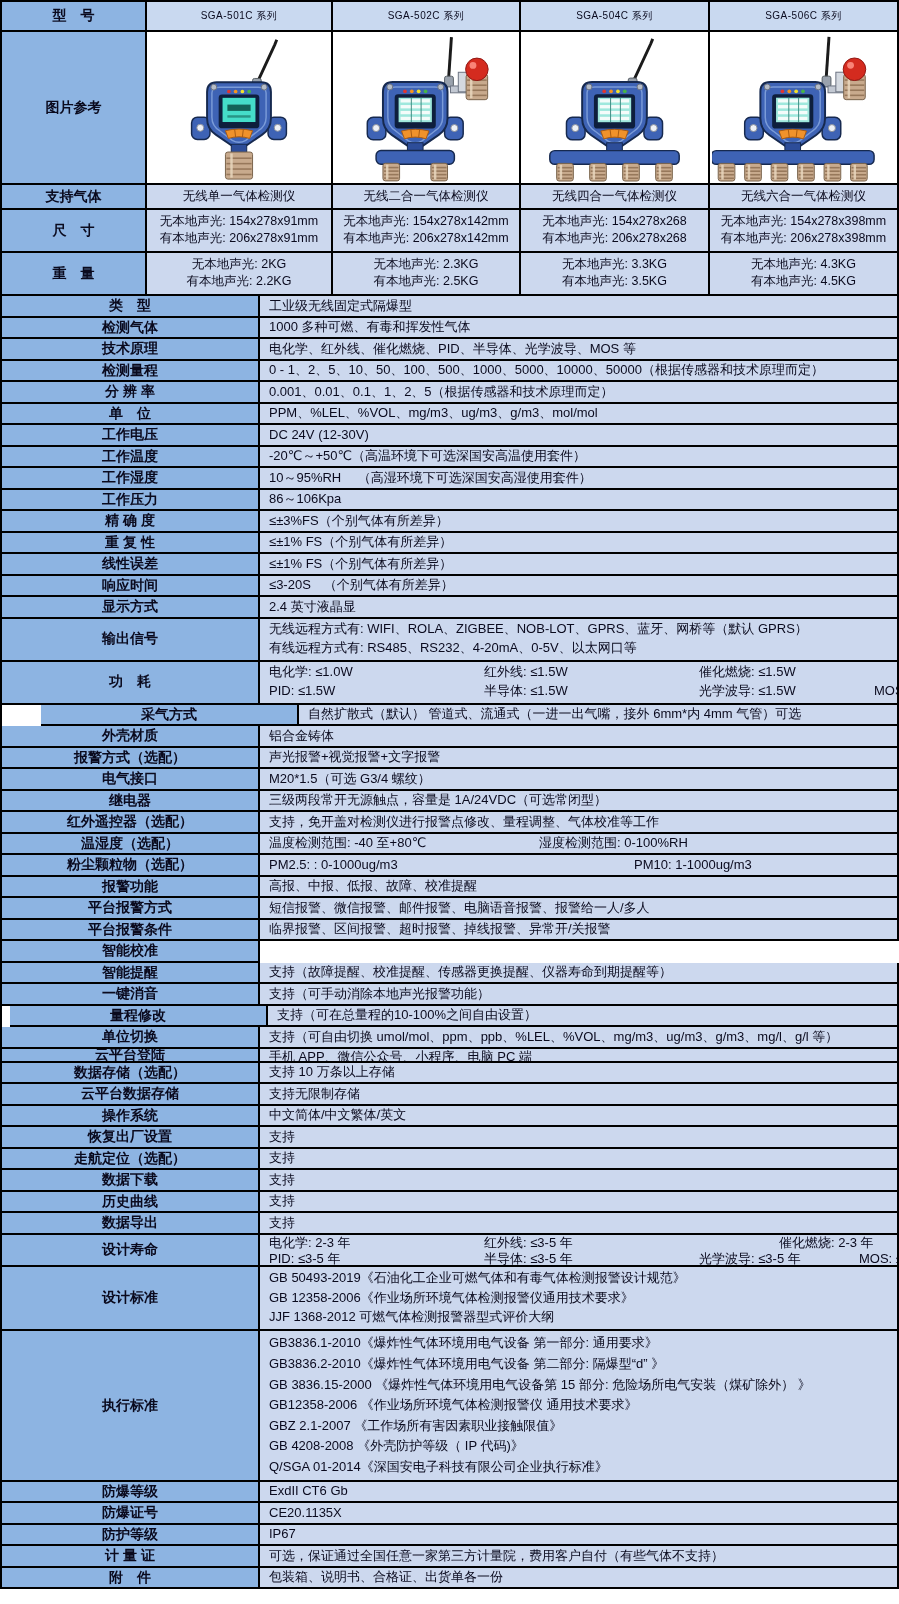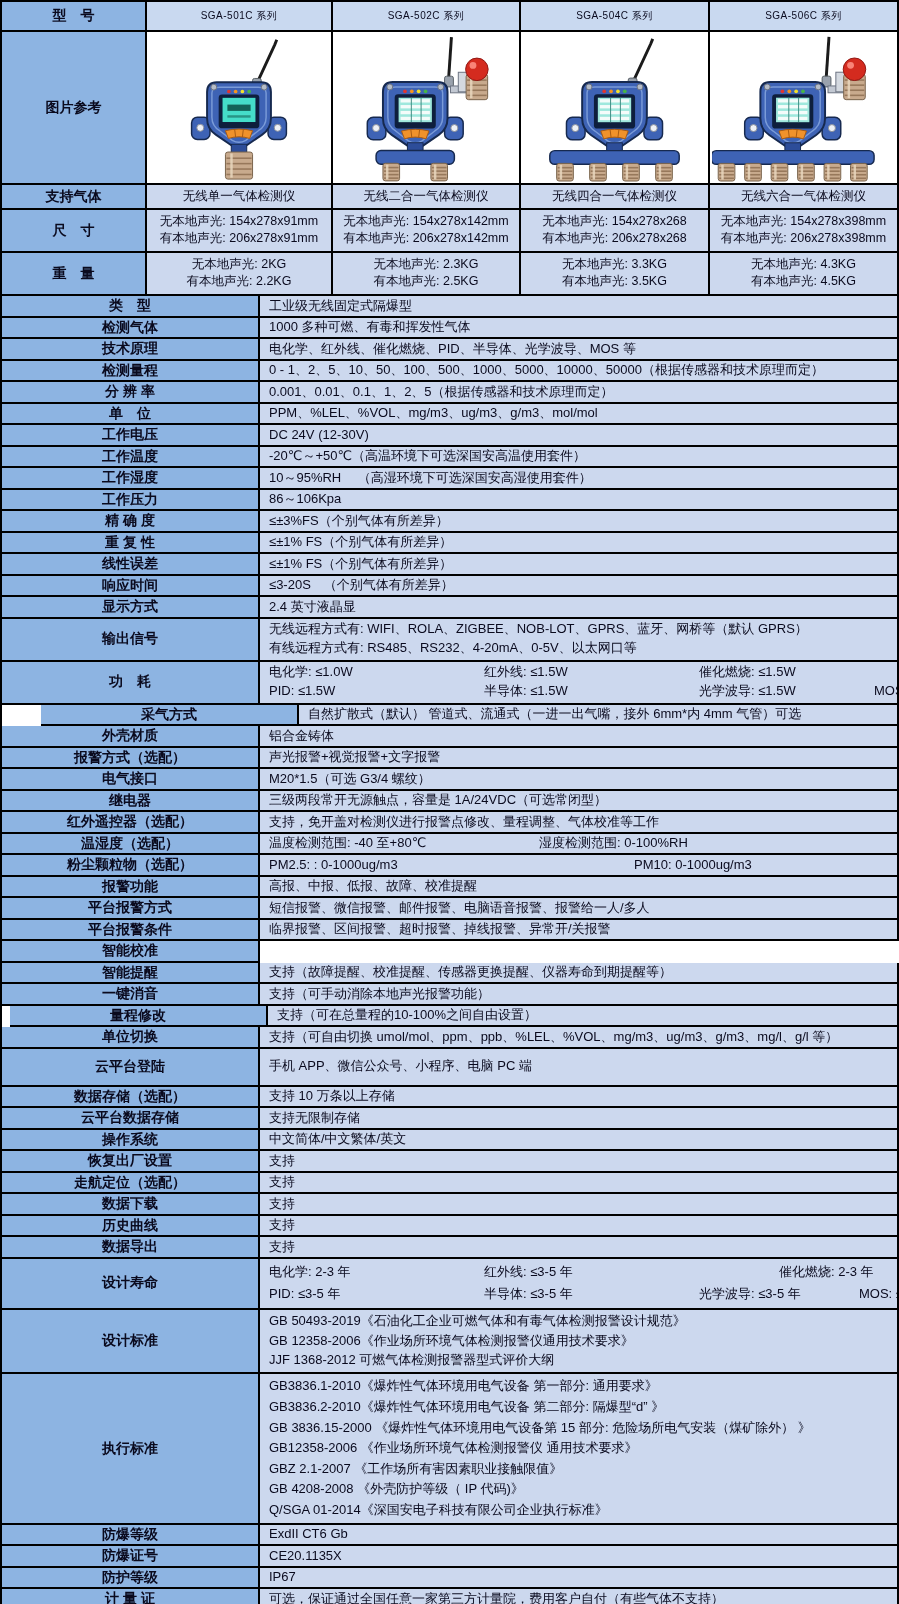--- a/index.html
+++ b/index.html
@@ -498,21 +498,21 @@
       <div class="cell val valL">
         <div class="lines">
           <div class="line"><span class="seg" style="width: 270px;">温度检测范围: -40 至+80℃</span><span class="seg">湿度检测范围: 0-100%RH</span></div>
         </div>
       </div>
     </div>
     <div class="row rowB" style="height: 21.5px;">
       <div class="cell lbl">粉尘颗粒物（选配）</div>
       <div class="cell val valL">
         <div class="lines">
-          <div class="line"><span class="seg" style="width: 365px;">PM2.5: : 0-1000ug/m3</span><span class="seg">PM10: 0-1000ug/m3</span></div>
+          <div class="line"><span class="seg" style="width: 365px;">PM2.5: : 0-1000ug/m3</span><span class="seg">PM10: 1-1000ug/m3</span></div>
         </div>
       </div>
     </div>
     <div class="row rowB" style="height: 21.5px;">
       <div class="cell lbl">报警功能</div>
       <div class="cell val valL">
         <div class="lines">
           <div class="line"><span class="seg">高报、中报、低报、故障、校准提醒</span></div>
         </div>
       </div>
@@ -561,21 +561,21 @@
       </div>
     </div>
     <div class="row rowB" style="height: 21.5px;">
       <div class="cell lbl">单位切换</div>
       <div class="cell val valL">
         <div class="lines">
           <div class="line"><span class="seg">支持（可自由切换 umol/mol、ppm、ppb、%LEL、%VOL、mg/m3、ug/m3、g/m3、mg/l、g/l 等）</span></div>
         </div>
       </div>
     </div>
-    <div class="row rowB" style="height: 38px;">
+    <div class="row rowB" style="height: 14px;">
       <div class="cell lbl">云平台登陆</div>
       <div class="cell val valL">
         <div class="lines">
           <div class="line"><span class="seg">手机 APP、微信公众号、小程序、电脑 PC 端</span></div>
         </div>
       </div>
     </div>
     <div class="row rowB" style="height: 21.5px;">
       <div class="cell lbl">数据存储（选配）</div>
       <div class="cell val valL">
@@ -633,21 +633,21 @@
       </div>
     </div>
     <div class="row rowB" style="height: 21.5px;">
       <div class="cell lbl">数据导出</div>
       <div class="cell val valL">
         <div class="lines">
           <div class="line"><span class="seg">支持</span></div>
         </div>
       </div>
     </div>
-    <div class="row rowB" style="height: 51px;">
+    <div class="row rowB" style="height: 32px;">
       <div class="cell lbl">设计寿命</div>
       <div class="cell val valL">
         <div class="lines">
           <div class="line"><span class="seg" style="width: 215px;">电化学: 2-3 年</span><span class="seg" style="width: 295px;">红外线: ≤3-5 年</span><span class="seg">催化燃烧: 2-3 年</span></div>
           <div class="line"><span class="seg" style="width: 215px;">PID: ≤3-5 年</span><span class="seg" style="width: 215px;">半导体: ≤3-5 年</span><span class="seg" style="width: 160px;">光学波导: ≤3-5 年</span><span class="seg">MOS: ≤3-5 年</span></div>
         </div>
       </div>
     </div>
     <div class="row rowB" style="height: 64.5px;">
       <div class="cell lbl">设计标准</div>

